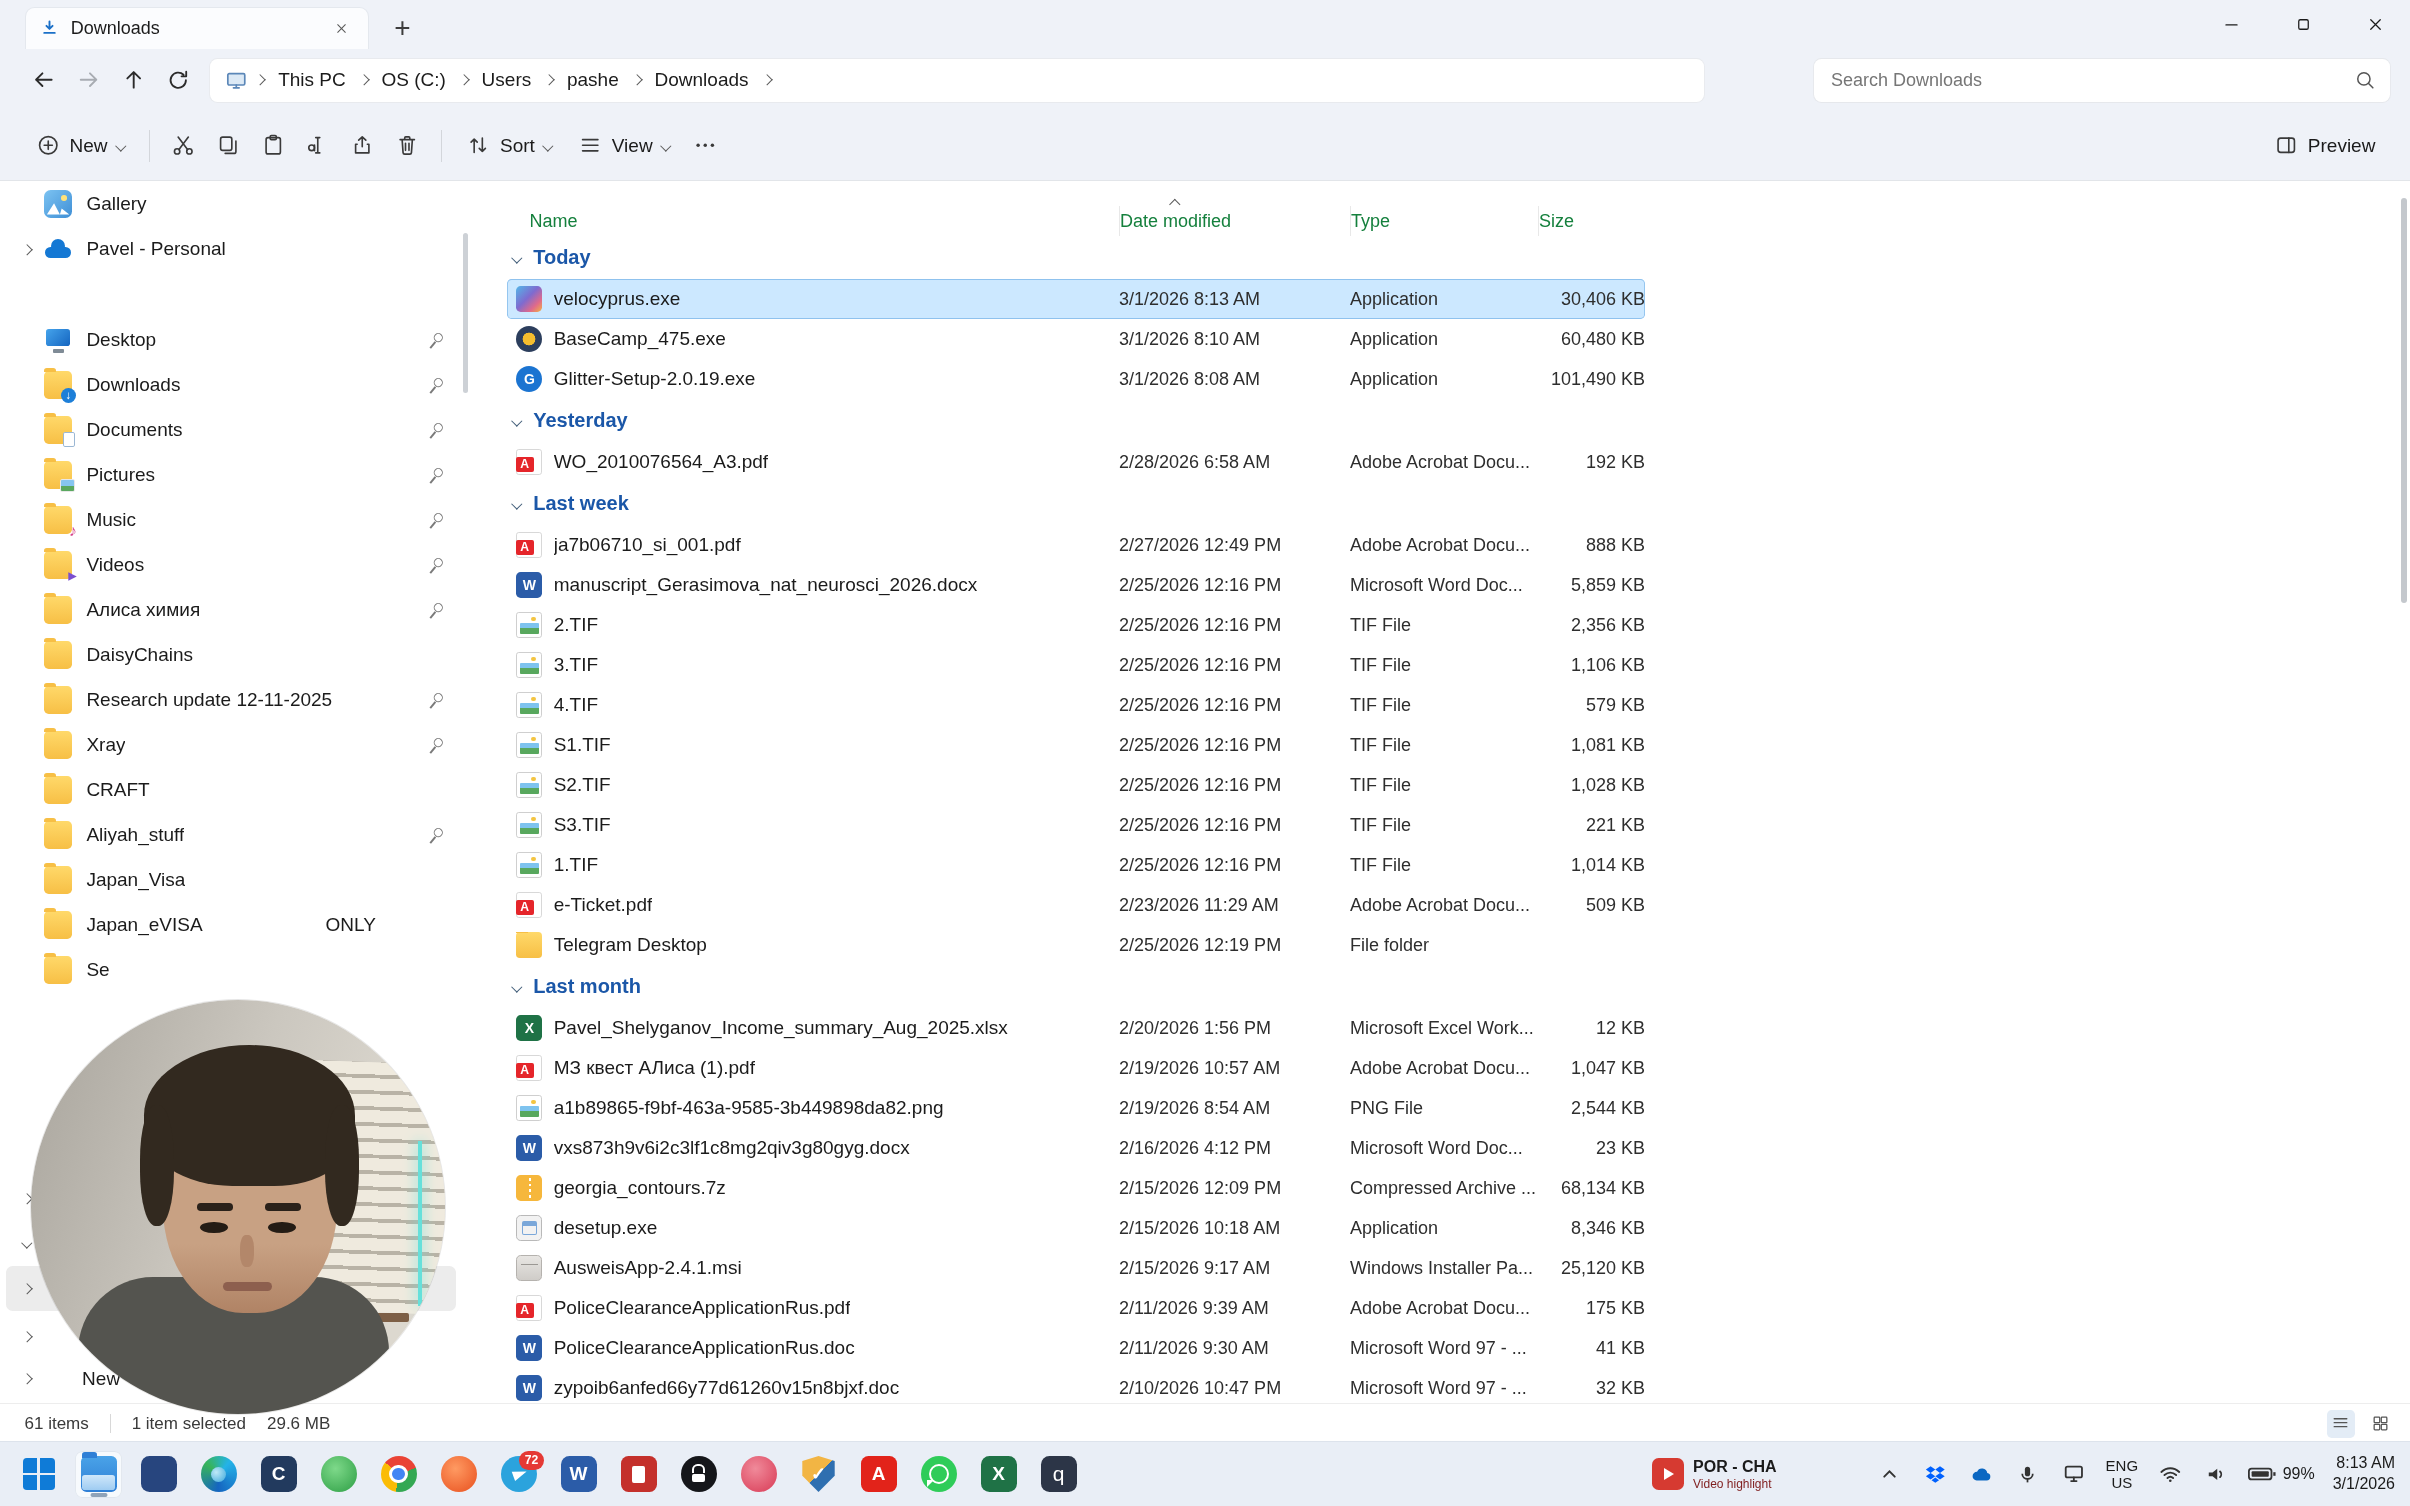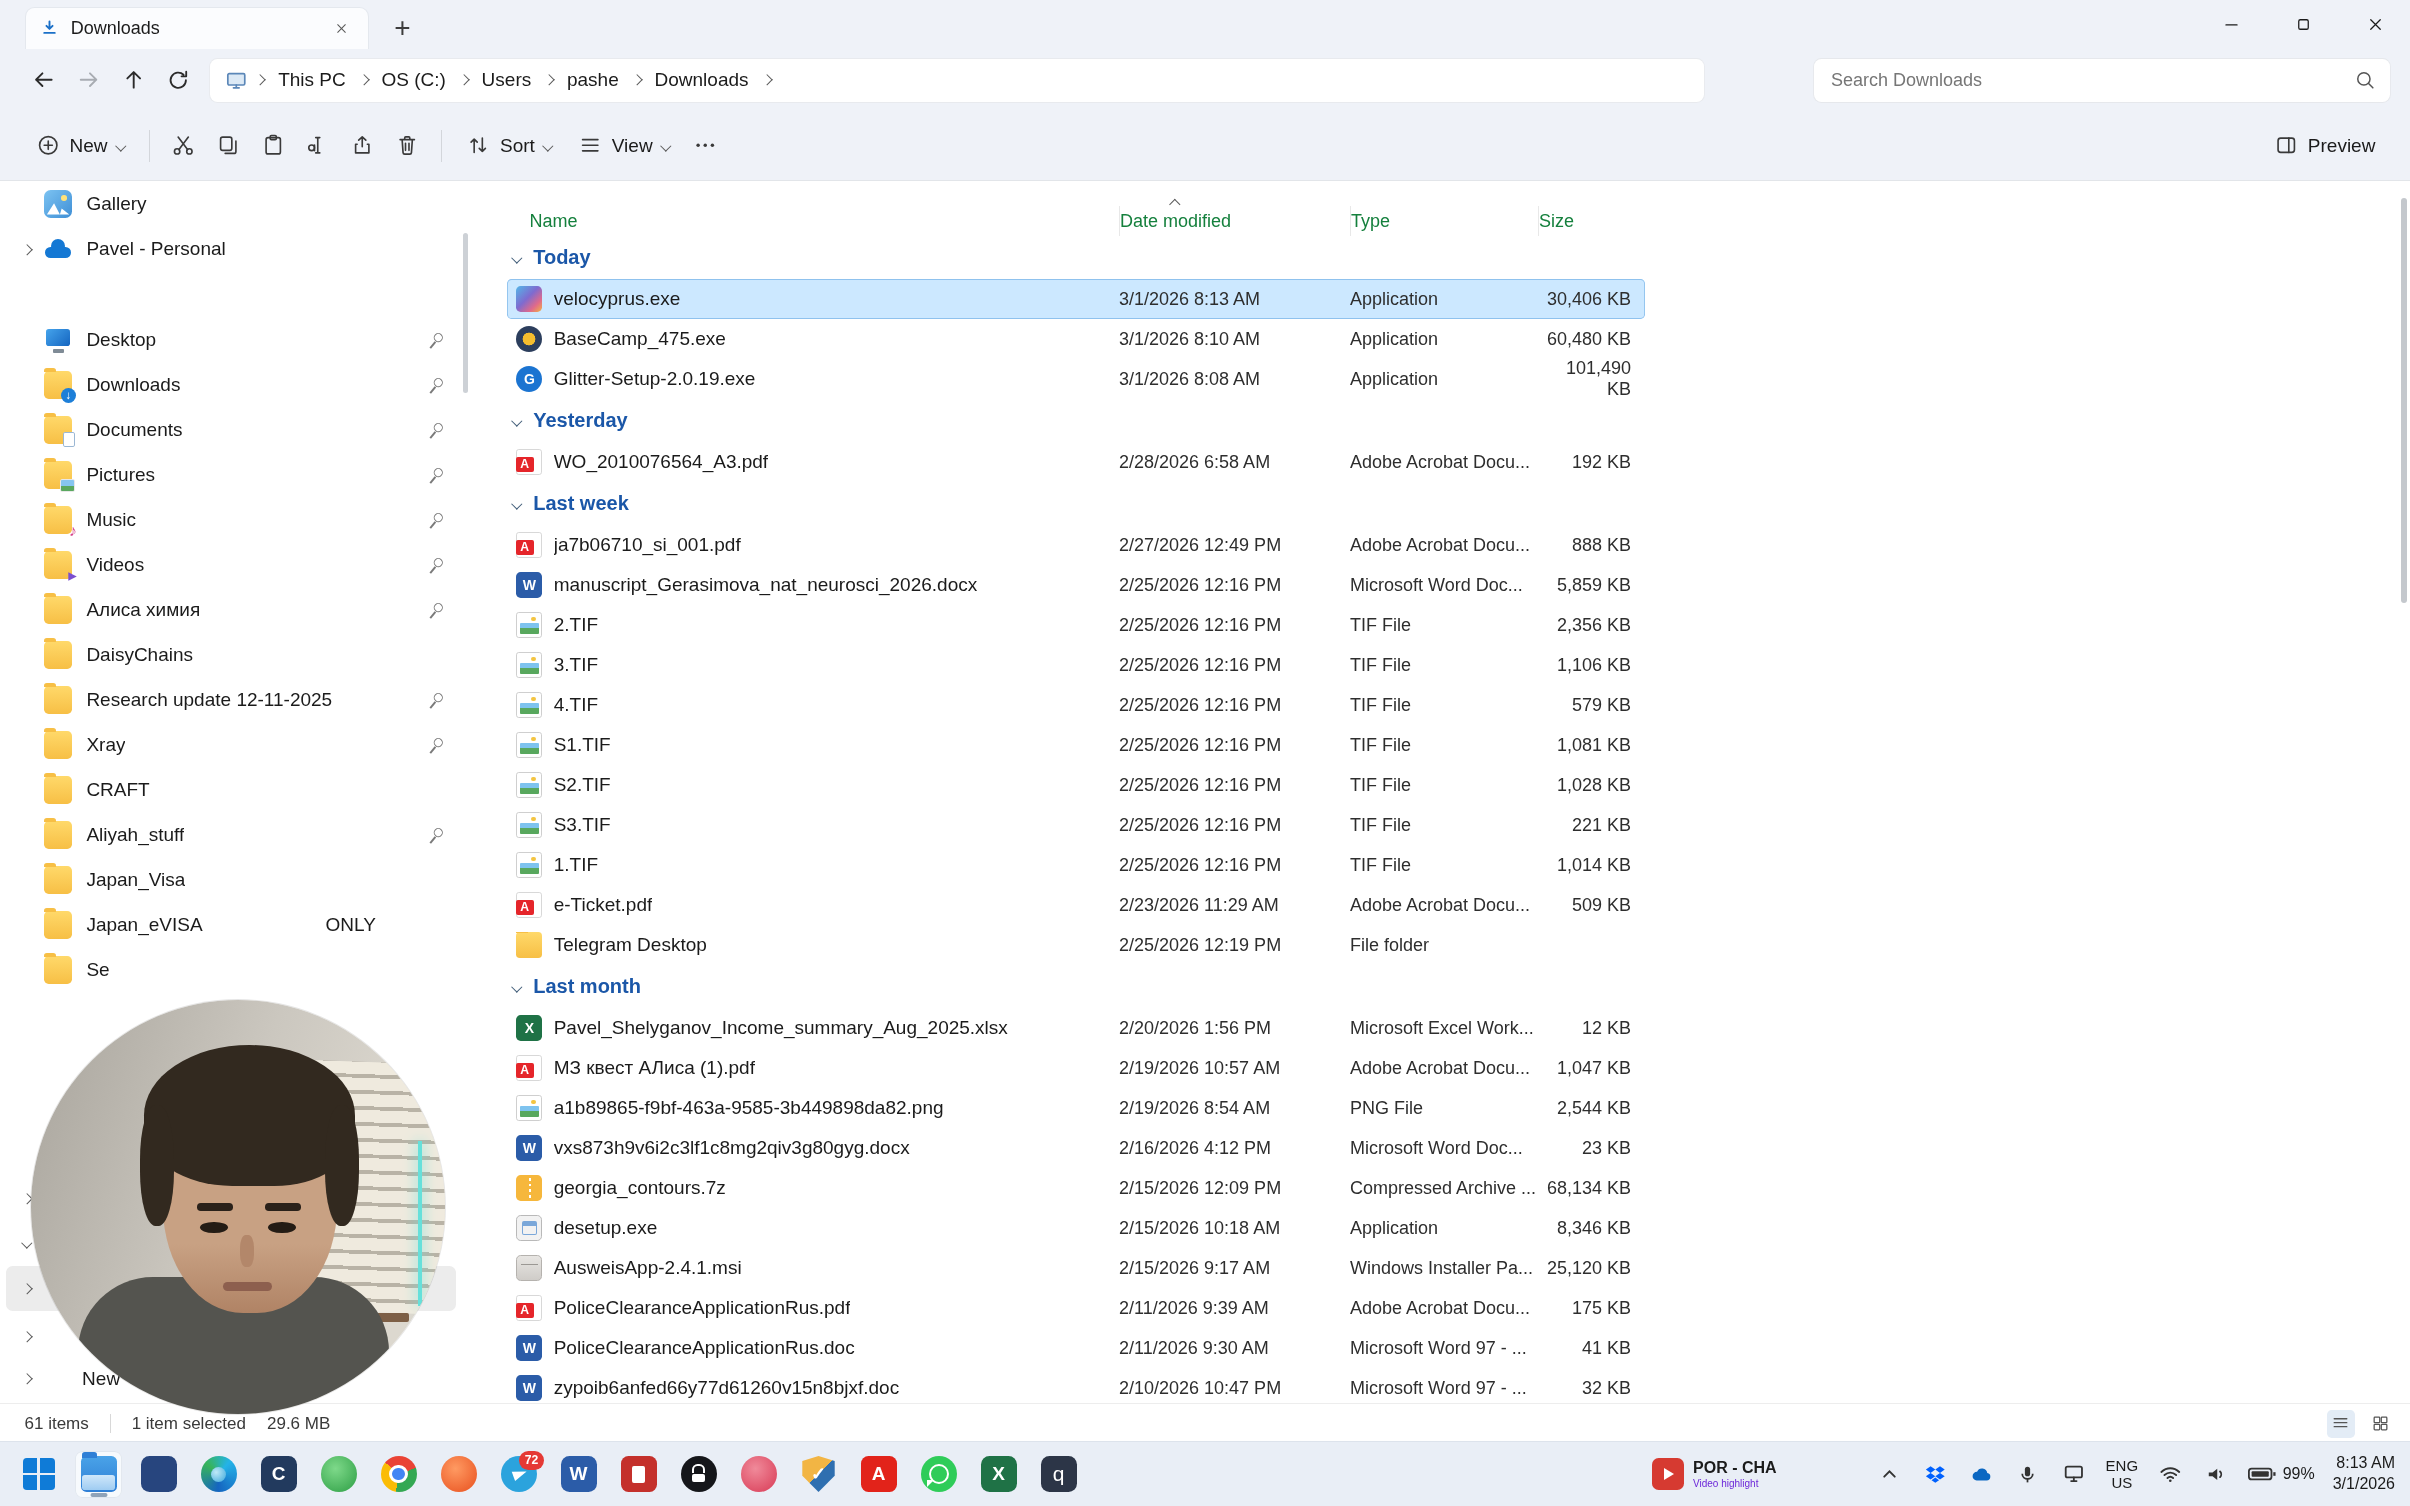--- a/index.html
+++ b/index.html
@@ -95,21 +95,21 @@
   #rows{margin-left:38px;width:1138px}
   .grow{height:43px;display:flex;align-items:center;gap:13px;padding-left:5.6px}
   .glabel{color:#1b57a8;font-size:20px;font-weight:700}
   .gch{border-color:#3f5b77}
   .frow{height:40px;display:flex;align-items:center;border-radius:4.7px}
   .frow.sel{background:#cce8ff;box-shadow:inset 0 0 0 0.9px #8fc2ee}
   .c-name{width:612px;display:flex;align-items:center;gap:11.3px;padding-left:9.4px;overflow:hidden;box-sizing:border-box}
   .fname{font-size:19px;white-space:nowrap;overflow:hidden;text-overflow:ellipsis}
   .c-date{width:231px;font-size:18px;color:#2e2e2e;flex:none}
   .c-type{width:188px;font-size:18px;color:#2e2e2e;flex:none;white-space:nowrap;overflow:hidden}
-  .c-size{width:107px;font-size:18px;color:#2e2e2e;flex:none;text-align:right;padding-right:14px;box-sizing:border-box}
+  .c-size{width:107px;font-size:18px;color:#2e2e2e;flex:none;text-align:right;padding-right:0;box-sizing:border-box}
   .vscroll{position:absolute;right:1.9px;top:5.6px;bottom:5.6px;width:11.3px}
   .vthumb{position:absolute;top:11.3px;right:1.9px;width:6.6px;height:405px;background:#c4c8cd;border-radius:3.8px}
 
   
   .fi{width:26px;height:26px;position:relative;flex:none;display:flex;align-items:center;justify-content:center;
     font-weight:bold;color:#fff;border-radius:4.7px;font-size:14px;box-sizing:border-box}
   .fi-word,.fi-doc{background:#2b5ca8}.fi-word::before,.fi-doc::before{content:"W"}
   .fi-excel{background:#1f7246}.fi-excel::before{content:"X"}
   .fi-pdf{background:#fff;border:0.9px solid #d8d8d8;border-radius:2.8px}
   .fi-pdf::before{content:"A";position:absolute;left:-1.9px;bottom:1.9px;background:#e5252a;color:#fff;font-size:12.2px;
@@ -185,21 +185,21 @@
   .ti-whatsapp::after{content:"";position:absolute;bottom:4.7px;left:6.6px;width:0;height:0;
     border-top:7.5px solid #fff;border-right:7.5px solid transparent}
   .ti-excel{background:#1f7246}.ti-excel::before{content:"X"}
   .ti-app-q{background:#2c3547}.ti-app-q::before{content:"q";font-size:21px;font-weight:normal}
 
   .tray{margin-left:auto;display:flex;align-items:center;padding-right:15px;gap:18px}
   .highlight{display:flex;align-items:center;gap:9.4px;margin-right:81px}
   .hl-ico{width:32px;height:32px;border-radius:6.6px;background:#d63a31;display:flex;align-items:center;justify-content:center}
   .hl-play{width:0;height:0;border-left:10.4px solid #fff;border-top:6.6px solid transparent;border-bottom:6.6px solid transparent;margin-left:2.8px}
   .hl-t1{font-size:16px;font-weight:700;line-height:1.25}
-  .hl-t2{font-size:10px;color:#6d28d9;line-height:1.25}
+  .hl-t2{font-size:12px;color:#7f1d1d;line-height:1.25}
   .trico{width:28px;height:28px;display:flex;align-items:center;justify-content:center;flex:none}
   .lang{text-align:center;font-size:15px;line-height:1.15}
   .battery{display:flex;align-items:center;gap:6.6px;font-size:16px}
   .clock{text-align:right;font-size:16px;line-height:1.3}
 
   
   .webcam{position:absolute;left:31px;top:1000px;width:414px;height:414px;border-radius:50%;overflow:hidden;z-index:50;
     background:linear-gradient(110deg,#a8a49c,#cbc7bf 45%,#dcd8cf 75%);box-shadow:0 0 0 0.9px rgba(0,0,0,.1)}
   .cam-blind{position:absolute;right:-11.3px;top:62px;width:184px;height:250px;
     background:repeating-linear-gradient(180deg,#efeade 0 12.2px,#b9b3a6 12.2px 16px);transform:rotate(2deg)}

